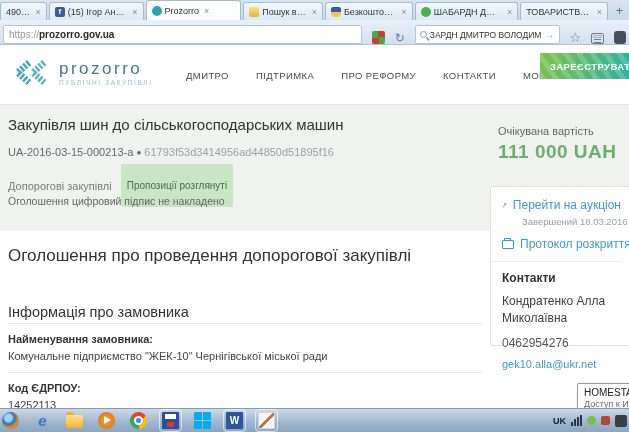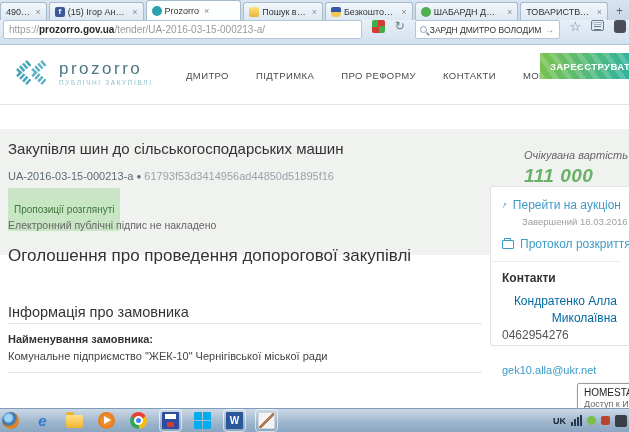--- a/index.html
+++ b/index.html
@@ -20,21 +20,21 @@
   .newtab{font-size:12px;color:#57697c;padding:0 6px;line-height:18px;}
   .tico{width:10px;height:10px;flex:0 0 auto;border-radius:2px;}
   .tico.fb{background:#3b5998;color:#fff;font-size:8px;font-weight:bold;text-align:center;line-height:10px;}
   .tico.pz{background:#2aa3b0;border-radius:50%;}
   .tico.ylw{background:linear-gradient(#ffe27a,#e8b43a);}
   .tico.shield{background:linear-gradient(#3559a8 55%,#f2c94c 55%);border-radius:2px 2px 4px 4px;}
   .tico.grn{background:#4caf50;border-radius:50%;}
 
   .navbar{position:absolute;top:20px;left:0;right:0;height:25px;
           background:linear-gradient(#e8f0f8,#d3e0ee);border-bottom:1px solid #adc2d5;
-          display:flex;align-items:flex-start;padding:0 3px;gap:10px;}
+          display:flex;align-items:flex-end;padding:0 3px;gap:10px;}
   .urlfield{width:378px;height:19px;background:#fff;border:1px solid #b3c5d6;border-radius:2px;
             font-size:10px;display:flex;align-items:center;padding:0 5px;white-space:nowrap;overflow:hidden;}
   .urlfield .dim{color:#9a9a9a;}
   .urlfield .dom{color:#2b2b2b;font-weight:bold;}
   .pageaction{width:13px;height:13px;border-radius:2px;
       background:conic-gradient(#d23b2f 0 25%,#3fae49 25% 50%,#d23b2f 50% 75%,#3fae49 75%);}
   .reload{color:#6b7c8d;font-size:12px;line-height:12px;}
   .searchfield{width:152px;height:19px;background:#fff;border:1px solid #b3c5d6;border-radius:2px;
                display:flex;align-items:center;gap:3px;padding:0 4px;overflow:hidden;}
   .mag{width:7px;height:7px;border:1.5px solid #8aa0b5;border-radius:50%;position:relative;flex:0 0 auto;}
@@ -60,49 +60,49 @@
   .mainnav{position:absolute;left:186px;top:0;height:100%;display:flex;align-items:center;gap:27px;}
   .mainnav a{font-size:9.5px;color:#4a4a4a;text-decoration:none;letter-spacing:.4px;white-space:nowrap;}
   .regbtn{position:absolute;right:0;top:7px;width:89px;height:26px;color:#fff;
           font-size:9.5px;font-weight:bold;letter-spacing:.4px;display:flex;align-items:center;
           padding-left:10px;white-space:nowrap;overflow:hidden;border:none;cursor:pointer;
           background:linear-gradient(100deg,#7cc24b,#2fb3a0),#5bbf77;
           background-blend-mode:normal;}
   .regbtn::before{content:"";position:absolute;inset:0;
           background:repeating-linear-gradient(55deg,rgba(255,255,255,.18) 0 5px,transparent 5px 11px);}
 
-  .band{position:absolute;top:59px;left:0;right:0;height:126px;background:#f0f2ef;margin-top:24px;}
+  .band{position:absolute;top:59px;left:0;right:0;height:126px;background:#f0f2ef;}
   .t-title{position:absolute;left:8px;top:11px;font-size:15px;color:#333;}
   .t-idrow{position:absolute;left:8px;top:41px;font-size:11px;color:#5d6b74;}
   .t-idrow .hash{color:#9aa3a9;}
   .t-idrow .sep{color:#5d6b74;font-size:8px;vertical-align:1px;}
   .t-statusrow{position:absolute;left:8px;top:59px;display:flex;align-items:center;gap:9px;}
   .t-cat{font-size:11px;color:#7b7b7b;}
   .badge{font-size:10px;color:#3e753e;background:#c8e6c4;padding:16px 6px;border-radius:2px;}
   .t-note{position:absolute;left:8px;top:90px;font-size:10.5px;color:#666;}
-  .valblock{position:absolute;left:524px;top:20px;font-style:italic;}
+  .valblock{position:absolute;left:498px;top:20px;}
   .val-label{font-size:11px;color:#666;}
   .val-amount{font-size:19px;font-weight:bold;color:#68b168;margin-top:4px;letter-spacing:.5px;}
 
   .h2{position:absolute;left:8px;top:200px;font-size:17px;color:#333;font-weight:normal;}
   .h3{position:absolute;left:8px;top:258px;font-size:14.5px;color:#333;font-weight:normal;}
   .infotable{position:absolute;left:8px;top:277px;width:474px;font-size:11px;}
   .irow{display:flex;border-top:1px solid #e7e7e7;padding:8px 0;flex-direction:column;}
   .ilabel{width:165px;font-weight:bold;color:#333;line-height:1.45;padding-right:8px;}
   .ivalue{flex:1;color:#444;line-height:1.5;}
 
   .card{position:absolute;left:490px;top:140px;right:0;height:160px;background:#fff;
         border:1px solid #e2e2e2;border-right:none;border-radius:3px 0 0 3px;padding:11px 8px 0 11px;}
   .linkrow{display:flex;align-items:center;gap:6px;font-size:12px;color:#3d9bc8;white-space:nowrap;}
   .completed{font-size:9.5px;color:#9aa0a5;margin:4px 0 10px 20px;white-space:nowrap;}
   .cardhr{border-top:1px solid #ececec;margin:10px 0 9px -11px;}
   .c-head{font-size:12px;font-weight:bold;color:#333;}
-  .c-name{font-size:12px;color:#0369a1;line-height:1.45;margin-top:8px;width:115px;text-align:right;}
-  .c-phone{font-size:12px;color:#555;}
-  .c-email{font-size:11px;color:#3d9bc8;margin-top:22px;}
+  .c-name{font-size:12px;color:#404040;line-height:1.45;margin-top:8px;width:115px;}
+  .c-phone{font-size:12px;color:#555;margin-top:8px;}
+  .c-email{font-size:11px;color:#3d9bc8;margin-top:8px;}
   .foldico{width:12px;height:9px;border:1px solid #3d9bc8;border-radius:1px;position:relative;flex:0 0 auto;}
   .foldico::before{content:"";position:absolute;top:-3px;left:1px;width:5px;height:2px;
                    border:1px solid #3d9bc8;border-bottom:none;border-radius:1px 1px 0 0;}
 
   
   .nettip{position:absolute;left:577px;top:337px;width:110px;background:#fff;
           border:1px solid #9b9b9b;border-radius:2px;padding:3px 6px;z-index:5;
           box-shadow:1px 1px 3px rgba(0,0,0,.25);}
   .nettip .l1{font-size:10px;color:#222;white-space:nowrap;}
   .nettip .l2{font-size:9px;color:#666;white-space:nowrap;margin-top:1px;}
@@ -180,21 +180,20 @@
       <span class="ttitle">ТОВАРИСТВО З ОБМ...</span>
       <span class="tclose">×</span>
     </div>
     <div class="newtab">+</div>
   </div>
 
   <div class="navbar">
     <div class="urlfield">
       <span class="dim">https://</span>
         <span class="dom">prozorro.gov.ua</span>
-        <span class="dim">/tender/UA-2016-03-15-000213-a/</span>
     </div>
     <span class="pageaction"></span>
     <span class="reload">↻</span>
     <div class="searchfield">
       <span class="mag"></span>
       <input readonly="" value="ЗАРДН ДМИТРО ВОЛОДИМИРОВИЧ" style="">
       <span class="goarrow">→</span>
     </div>
     <span class="navicon">☆</span>
     <span class="library"></span>
@@ -227,35 +226,40 @@
     </div>
 
     <div class="band">
       <div class="t-title">Закупівля шин до сільськогосподарських машин</div>
       <div class="t-idrow">
         <span>UA-2016-03-15-000213-a</span>
         <span class="sep">●</span>
         <span class="hash">61793f53d3414956ad44850d51895f16</span>
       </div>
       <div class="t-statusrow">
+        <span class="t-cat">Допорогові закупівлі</span>
         <span class="badge">Пропозиції розглянуті</span>
       </div>
-      <div class="t-note">Електронний публічні підпис не накладено</div>
+      <div class="t-note">Оголошення цифровий підпис не накладено</div>
       <div class="valblock">
         <div class="val-label">Очікувана вартість</div>
         <div class="val-amount">111 000 UAH</div>
       </div>
     </div>
 
     <div class="h2">Оголошення про проведення допорогової закупівлі</div>
     <div class="h3">Інформація про замовника</div>
     <div class="infotable">
       <div class="irow">
         <div class="ilabel">Найменування замовника:</div>
         <div class="ivalue">Комунальне підприємство "ЖЕК-10" Чернігівської міської ради</div>
+      </div>
+      <div class="irow">
+        <div class="ilabel">Код ЄДРПОУ:</div>
+        <div class="ivalue">14252113</div>
       </div>
       <div class="irow">
         
         
       </div>
     </div>
 
     <div class="card">
       <div class="linkrow">
         <svg width="13" height="13" viewBox="0 0 16 16">

